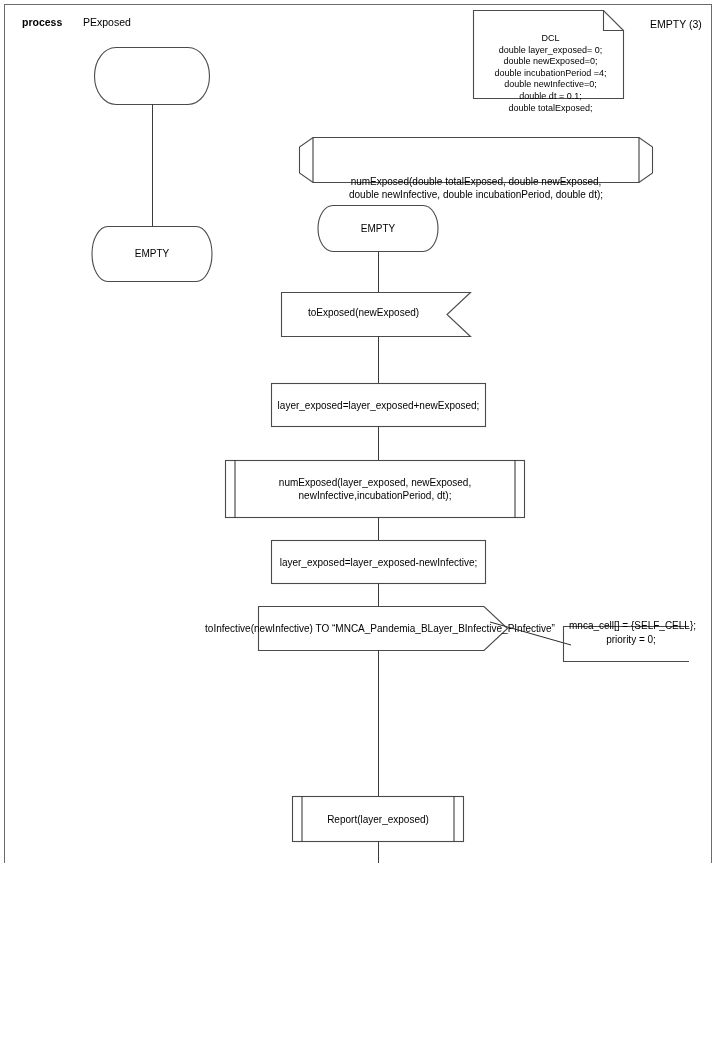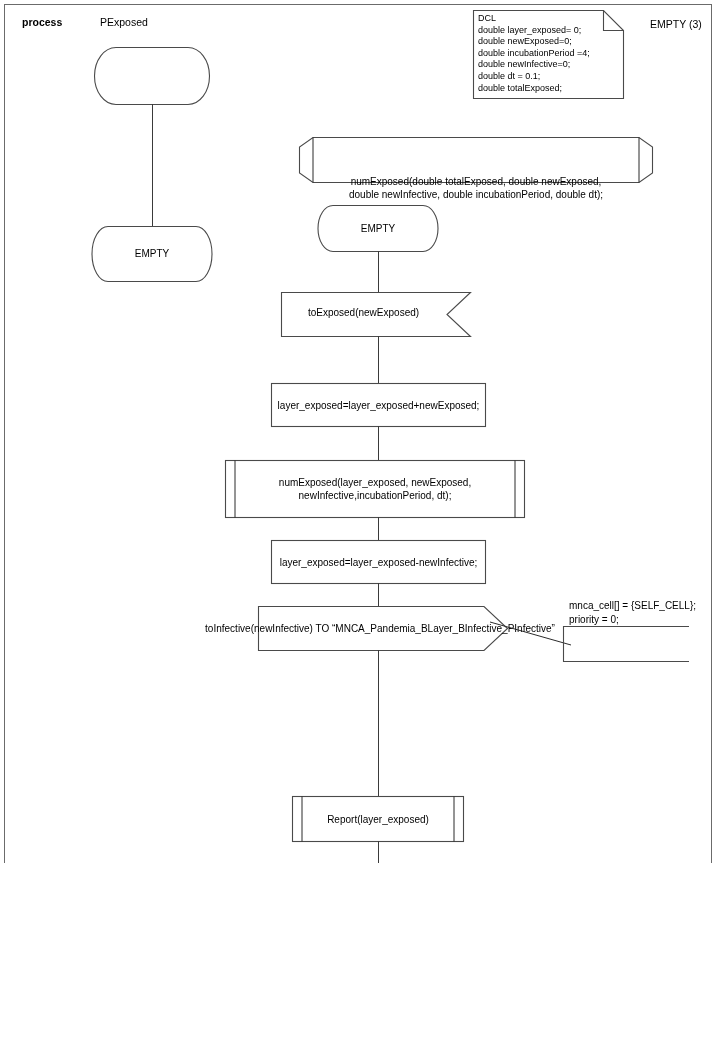--- a/index.html
+++ b/index.html
@@ -36,21 +36,21 @@
 
   .node-text {
     position: absolute;
     font-size: 10px;
     color: #000;
     text-align: center;
     line-height: 13px;
     white-space: pre;
     pointer-events: none;
   }
-  .node-text.left { text-align: left; }
+  .node-text.left { text-align: center; margin-top: 20px; }
 
   .conn {
     position: absolute;
     width: 1px;
     background: #3a3a3a;
   }
 
   svg.shape {
     position: absolute;
     overflow: visible;
@@ -70,21 +70,21 @@
   }
 </style>
 </head>
 <body>
 
 <div id="page">
 
   <div id="page-border"></div>
 
   <div class="hdr bold" style="left:22px; top:16px;">process</div>
-  <div class="hdr" style="left:100px; top:16px;">PExposed</div>
+  <div class="hdr" style="left:83px; top:16px;">PExposed</div>
   <div class="hdr" style="left:650px; top:18px;">EMPTY (3)</div>
 
   <svg class="shape" style="left:473px; top:10px;" width="152" height="90" viewBox="0 0 152 90">
     <path d="M0.5,0.5 L130.5,0.5 L150.5,20.5 L150.5,88.5 L0.5,88.5 Z"></path>
     <path class="nofill" d="M130.5,0.5 L130.5,20.5 L150.5,20.5"></path>
   </svg>
   <div class="node-text left" style="left:478px; top:13px; width:145px; font-size:9px; line-height:11.6px;"><span>DCL</span><br><span>double layer_exposed= 0;</span><br><span>double newExposed=0;</span><br><span>double incubationPeriod =4;</span><br><span>double newInfective=0;</span><br><span>double dt = 0.1;</span><br><span>double totalExposed;</span></div>
 
   <svg class="shape" style="left:94px; top:47px;" width="116" height="58" viewBox="0 0 116 58">
     <path d="M22,0.5 L94,0.5 A21.5,28.5 0 0 1 94,57.5 L22,57.5 A21.5,28.5 0 0 1 22,0.5 Z"></path>

